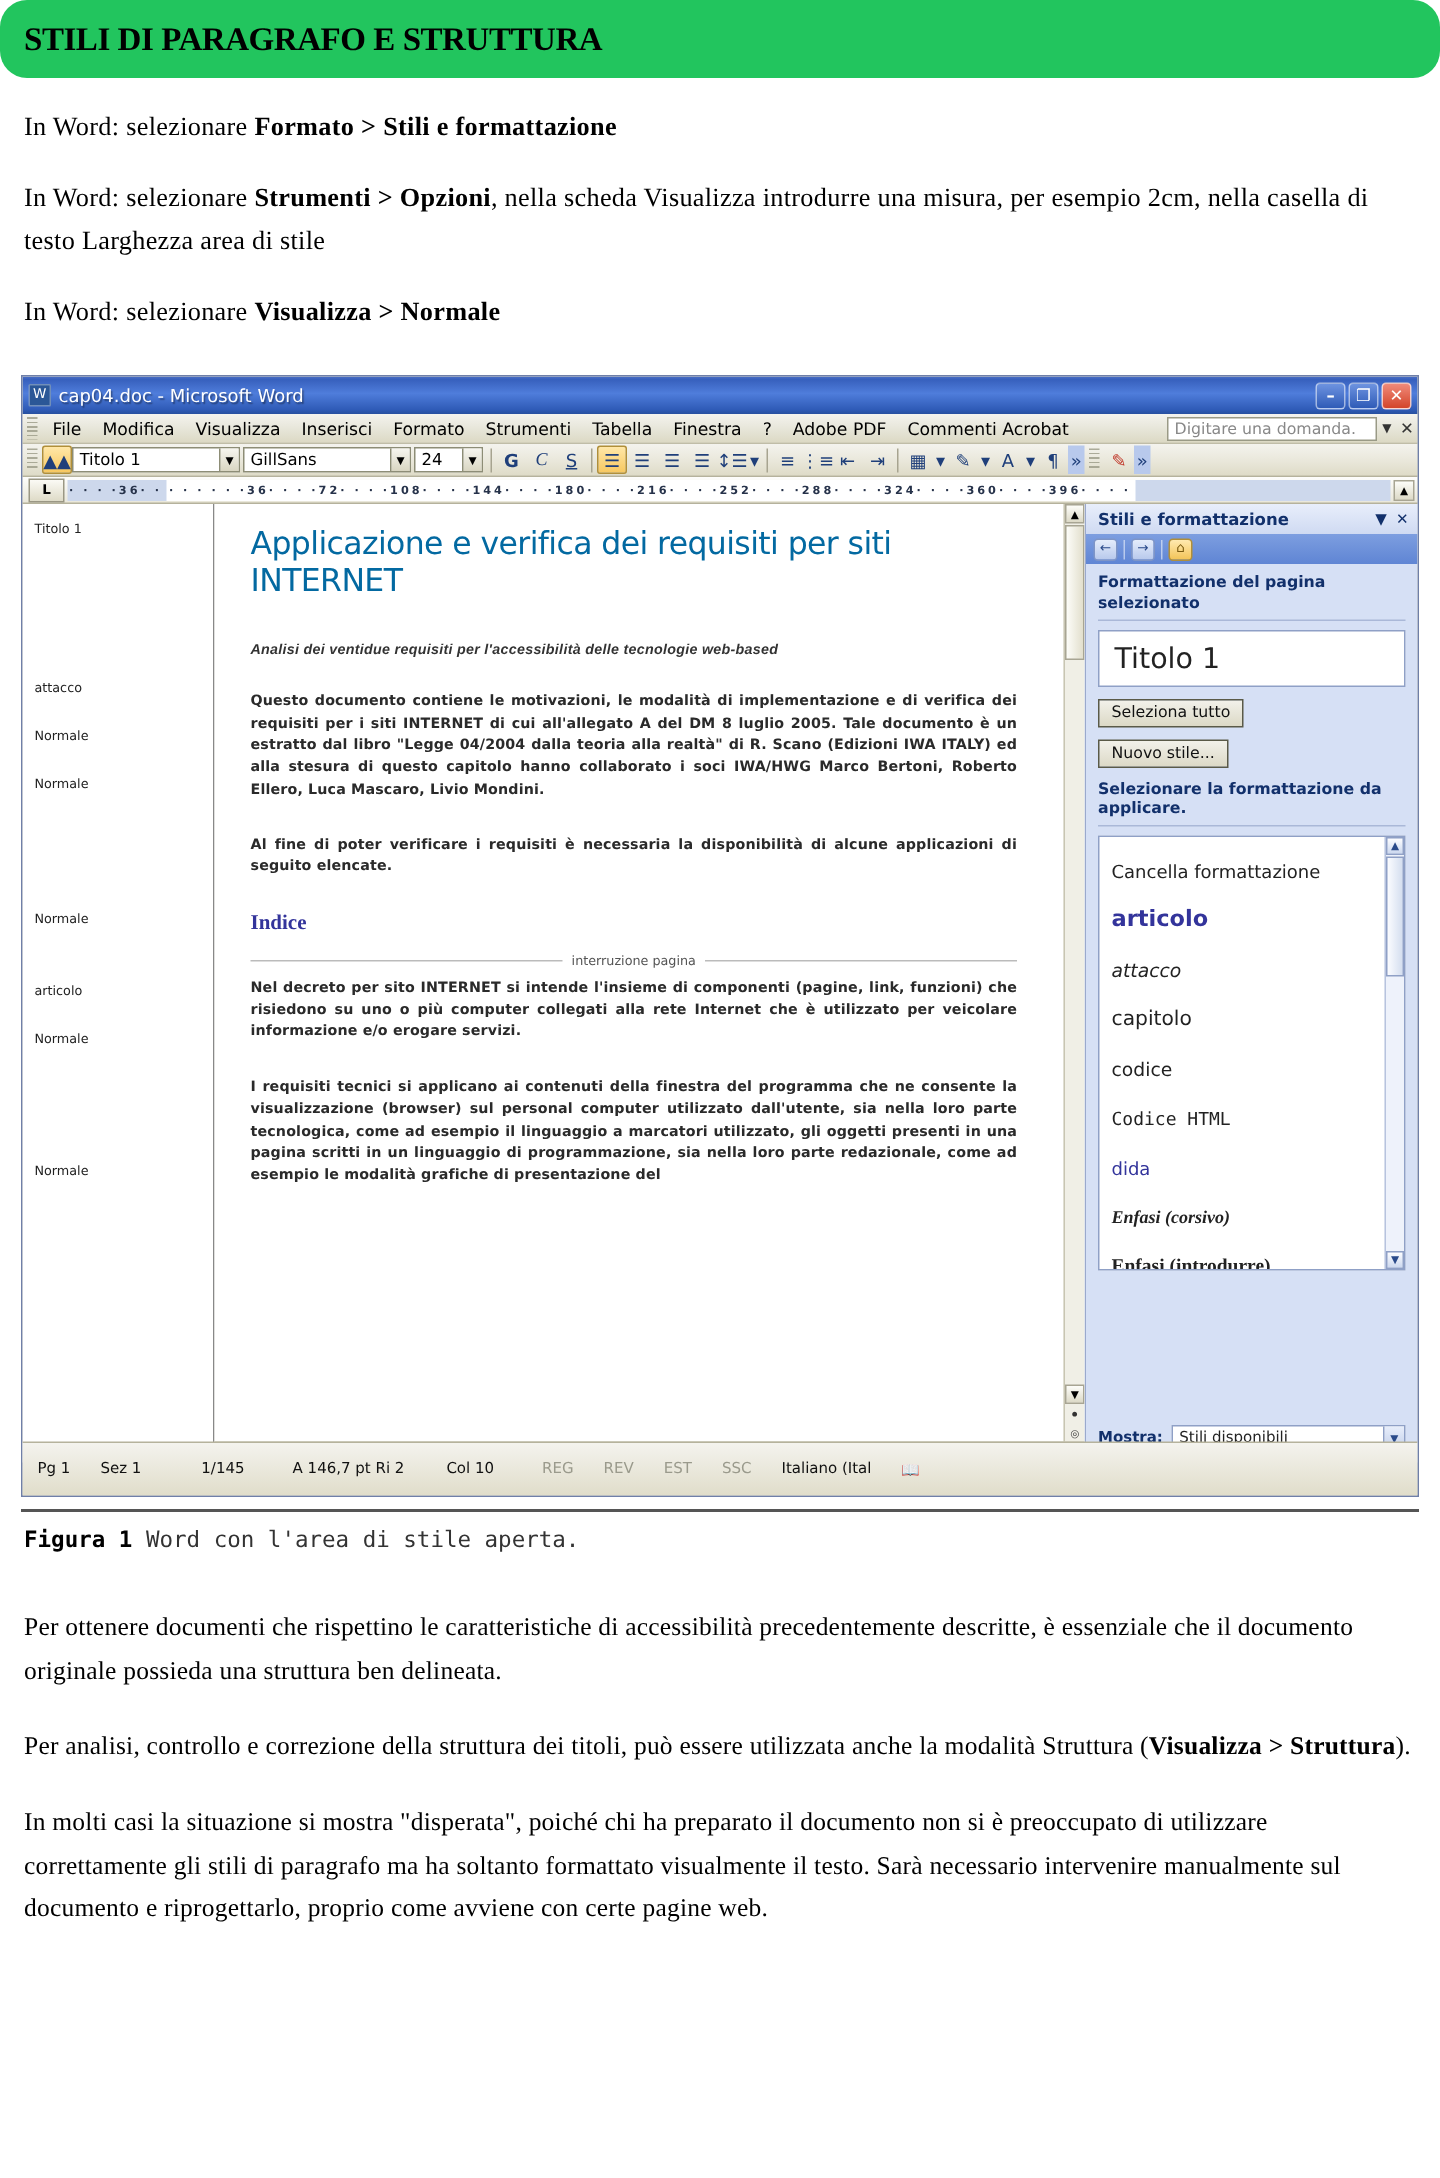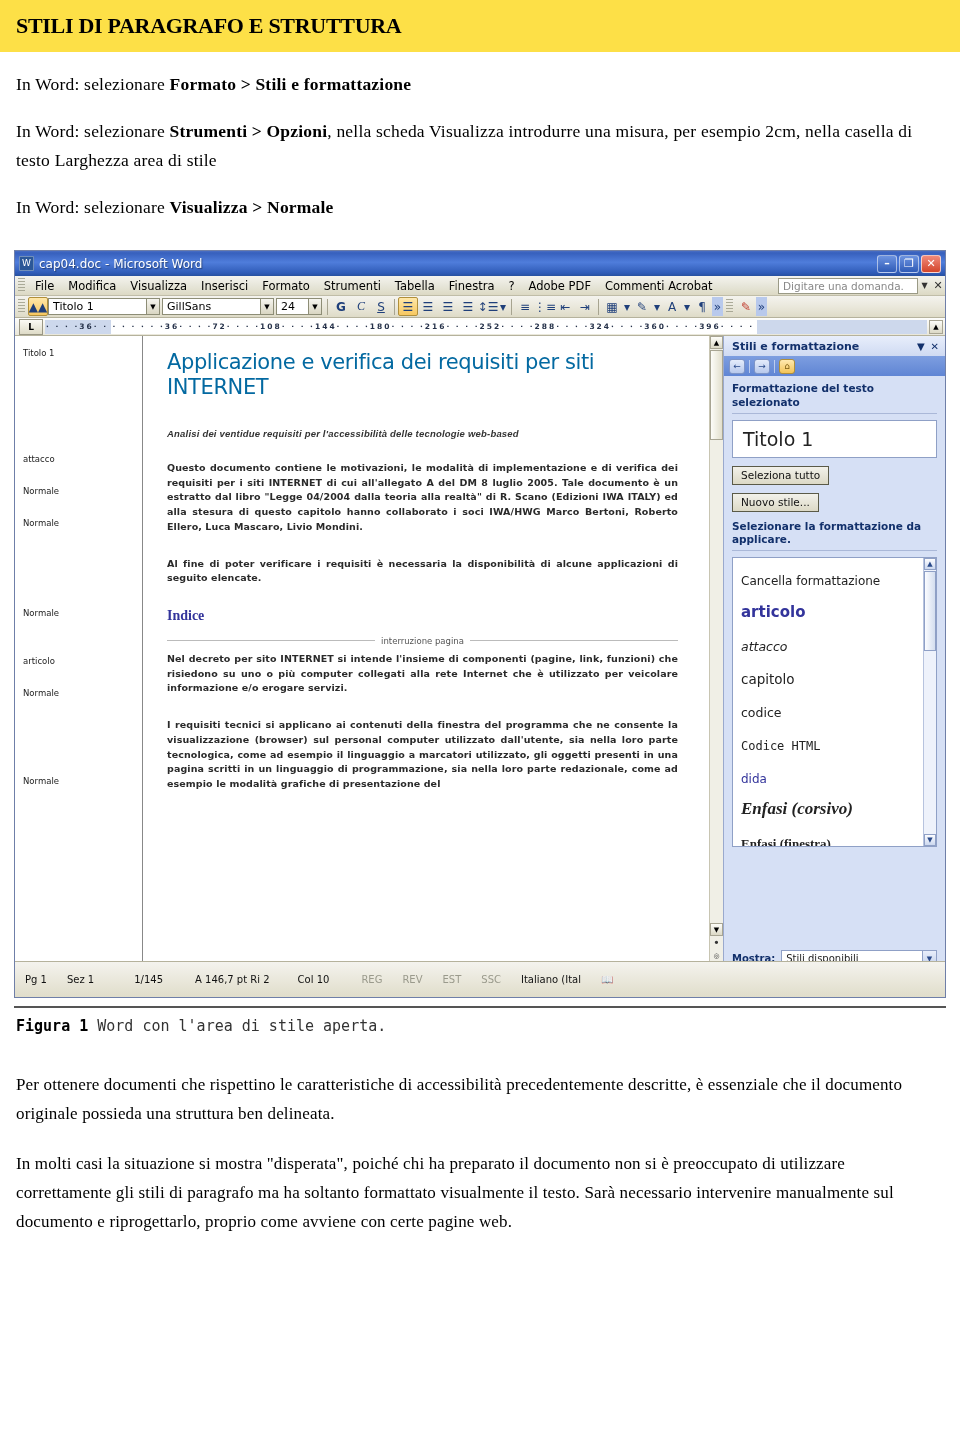--- a/index.html
+++ b/index.html
@@ -7,25 +7,26 @@
   body {
     width:960px; height:1452px;
     background:#ffffff;
     font-family:"Liberation Serif", serif;
     color:#000;
     overflow:hidden;
   }
 
   
   .header-band{
-    background:#fde047;
+    background:#22c55e;
     height:52px;
     display:flex;
     align-items:center;
     padding-left:16px;
+    border-radius:18px;
   }
   .header-band h1{
     margin:0;
     font-family:"Liberation Serif", serif;
     font-weight:bold;
     font-size:22px;
     letter-spacing:-0.3px;
     color:#000;
   }
 
@@ -518,21 +519,21 @@
       </div>
       <div class="tp-nav">
         <div class="nb">←</div>
         <div class="divline"></div>
         <div class="nb">→</div>
         <div class="divline"></div>
         <div class="nb home">⌂</div>
       </div>
 
       <div class="tp-inner">
-        <div class="tp-label">Formattazione del testo selezionato</div>
+        <div class="tp-label">Formattazione del pagina selezionato</div>
         <div class="tp-rule"></div>
         <div class="tp-preview">Titolo 1</div>
         <div class="tp-button">Seleziona tutto</div><br>
         <div class="tp-button">Nuovo stile...</div>
         <div class="tp-label" style="margin-top:8px">Selezionare la formattazione da applicare.</div>
         <div class="tp-rule"></div>
 
         <div class="tp-listwrap">
           <div class="tp-list">
             <div class="tp-item" style="height:26px">
@@ -557,25 +558,25 @@
             </div>
             <div class="tp-item">
               <span class="nm" style="font-family:'DejaVu Sans Mono',monospace;font-size:12px">Codice HTML</span>
               <span class="mk">a</span>
             </div>
             <div class="tp-item">
               <span class="nm" style="color:#33349b;font-size:12px">dida</span>
               <span class="mk">¶</span>
             </div>
             <div class="tp-item">
-              <span class="nm" style="font-family:'Liberation Serif',serif;font-style:italic;font-weight:bold;font-size:17px">Enfasi (corsivo)</span>
+              <span class="nm" style="font-family:'Liberation Serif',serif;font-style:italic;font-weight:bold;font-size:12px">Enfasi (corsivo)</span>
               <span class="mk">a</span>
             </div>
             <div class="tp-item">
-              <span class="nm" style="font-family:'Liberation Serif',serif;font-weight:bold;font-size:13px">Enfasi (finestra)</span>
+              <span class="nm" style="font-family:'Liberation Serif',serif;font-weight:bold;font-size:13px">Enfasi (introdurre)</span>
               <span class="mk">a</span>
             </div>
           </div>
           <div class="tp-scroll">
             <div class="ab">▲</div>
             <div class="th"></div>
             <div style="flex:1"></div>
             <div class="ab">▼</div>
           </div>
         </div>
@@ -606,14 +607,15 @@
   </div>
 </div>
 
 <div class="fig-rule"></div>
 <div class="fig-cap">
   <b>Figura 1</b><span> Word con l'area di stile aperta.</span>
 </div>
 
 <div class="after">
   <p>Per ottenere documenti che rispettino le caratteristiche di accessibilità precedentemente descritte, è essenziale che il documento originale possieda una struttura ben delineata.</p>
+  <p><span>Per analisi, controllo e correzione della struttura dei titoli, può essere utilizzata anche la modalità Struttura (</span><b>Visualizza &gt; Struttura</b><span>).</span></p>
   <p>In molti casi la situazione si mostra "disperata", poiché chi ha preparato il documento non si è preoccupato di utilizzare correttamente gli stili di paragrafo ma ha soltanto formattato visualmente il testo. Sarà necessario intervenire manualmente sul documento e riprogettarlo, proprio come avviene con certe pagine web.</p>
 </div>
 
 </body></html>

